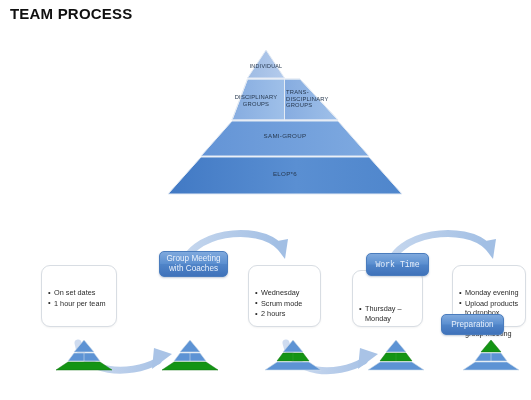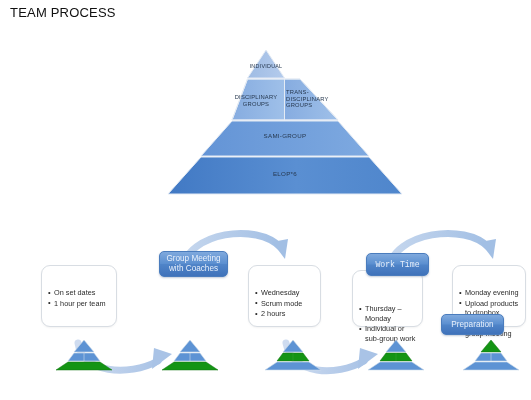--- a/index.html
+++ b/index.html
@@ -16,22 +16,22 @@
     position: absolute;
     inset: 0;
     width: 531px; height: 400px;
     background: #ffffff;
   }
 
   
   #title {
     position: absolute;
     left: 10px; top: 5px;
-    font-size: 13px;
-    font-weight: normal;
+    font-size: 15px;
+    font-weight: bold;
     letter-spacing: 0.2px;
     color: #101010;
     font-family: "Liberation Sans", sans-serif;
   }
 
   
   #pyramid-wrap {
     position: absolute;
     left: 128px; top: 48px;
     width: 276px; height: 150px;
@@ -241,21 +241,20 @@
         <polygon points="30,1 40,13 20,13" fill="#5d93d4" stroke="#cfdbea" stroke-width="0.6"></polygon>
         <polygon points="20,14 40,14 46,22 14,22" fill="#149414" stroke="#107510" stroke-width="0.5"></polygon>
         <line x1="30" y1="14" x2="30" y2="22" stroke="#2f9f2f" stroke-width="0.6"></line>
         <polygon points="14,23 46,23 58,31 2,31" fill="#5d93d4" stroke="#cfdbea" stroke-width="0.6"></polygon>
       </svg>
     </div>
 
     <div class="card" style="left:352px; top:45px; width:71px; height:57px;">
       <ul style="margin-top:11px;">
         <li>Thursday – Monday</li>
-        <li>Individual or sub-group work</li>
       </ul>
     </div>
     <div class="pill" style="left:366px; top:28px; width:63px; height:23px;font-family:Liberation Mono, monospace;">
       <span>Work Time</span>
     </div>
     <div class="mini-pyr" style="left:366px; top:114px;">
       <svg width="60" height="32" viewBox="0 0 60 32">
         <polygon points="30,1 40,13 20,13" fill="#5d93d4" stroke="#cfdbea" stroke-width="0.6"></polygon>
         <polygon points="20,14 40,14 46,22 14,22" fill="#149414" stroke="#107510" stroke-width="0.5"></polygon>
         <line x1="30" y1="14" x2="30" y2="22" stroke="#2f9f2f" stroke-width="0.6"></line>

